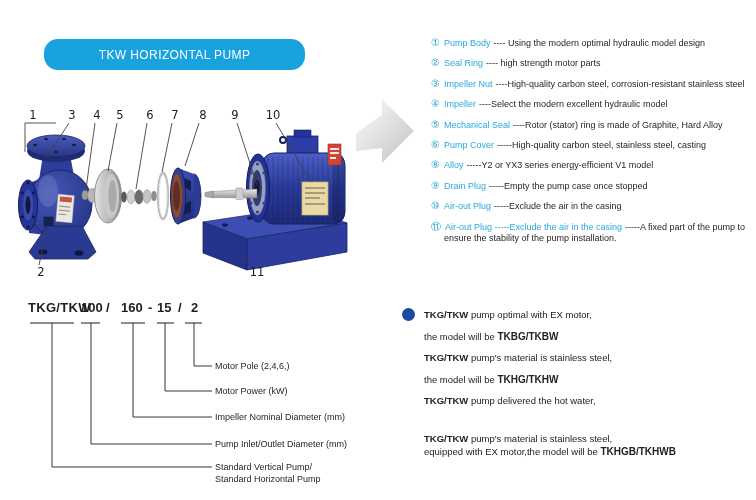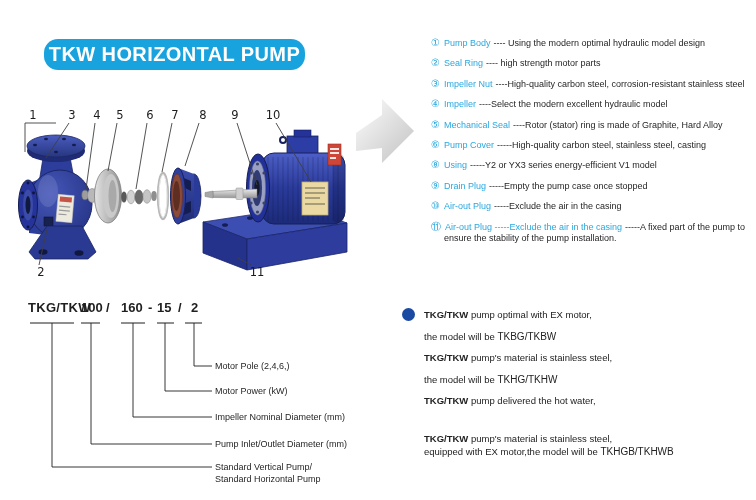--- a/index.html
+++ b/index.html
@@ -2,42 +2,42 @@
 <html><head>
 <meta charset="utf-8">
 <style>
   html,body{margin:0;padding:0;background:#ffffff;}
   .page{position:relative;width:756px;height:500px;background:#ffffff;overflow:hidden;
         font-family:"Liberation Sans","DejaVu Sans",sans-serif;color:#262626;}
 
   
   .banner{position:absolute;left:44px;top:39px;width:261px;height:31px;background:#18a3df;
           border-radius:14px;display:flex;align-items:center;justify-content:center;}
-  .banner span{color:#ffffff;font-weight:bold;font-size:20px;letter-spacing:.4px;}
+  .banner span{color:#ffffff;font-weight:normal;font-size:12px;letter-spacing:.4px;}
 
   
   .diagram{position:absolute;left:0;top:85px;}
 
   
   .parts-list{position:absolute;left:431px;top:33px;width:329px;}
   .part-row{height:20.4px;line-height:20.4px;font-size:9px;white-space:nowrap;}
   .part-row.wrap{height:auto;white-space:normal;line-height:11.5px;padding:4px 0 0 13px;text-indent:-13px;}
   .pnum{color:#29a8e0;font-size:10px;margin-right:4px;}
   .pname{color:#29a8e0;margin-right:3px;}
   .pdesc{color:#262626;}
 
   
   .model-code{position:absolute;left:0;top:295px;}
 
   
   .bullet{position:absolute;left:402px;top:308px;width:13px;height:13px;border-radius:50%;background:#1b4aa2;}
   .variants{position:absolute;left:424px;top:0;width:332px;height:500px;font-size:9.5px;color:#222222;}
   .vline{position:absolute;left:0;white-space:nowrap;line-height:12px;}
   .vlead{font-weight:bold;}
-  .vmodel{font-weight:normal;font-size:10px;}
+  .vmodel{font-weight:bold;font-size:10px;}
 </style>
 </head>
 <body>
 
 <div class="page">
 
   <div class="banner">
     <span>TKW HORIZONTAL PUMP</span>
   </div>
 
@@ -213,21 +213,21 @@
     </g>
   </svg>
 
   <div class="parts-list">
     <div class="part-row"><span class="pnum">①</span><span class="pname">Pump Body</span><span class="pdesc">---- Using the modern optimal hydraulic model design</span></div>
     <div class="part-row"><span class="pnum">②</span><span class="pname">Seal Ring</span><span class="pdesc">---- high strength motor parts</span></div>
     <div class="part-row"><span class="pnum">③</span><span class="pname">Impeller Nut</span><span class="pdesc">----High-quality carbon steel, corrosion-resistant stainless steel</span></div>
     <div class="part-row"><span class="pnum">④</span><span class="pname">Impeller</span><span class="pdesc">----Select the modern excellent hydraulic model</span></div>
     <div class="part-row"><span class="pnum">⑤</span><span class="pname">Mechanical Seal</span><span class="pdesc">----Rotor (stator) ring is made of Graphite, Hard Alloy</span></div>
     <div class="part-row"><span class="pnum">⑥</span><span class="pname">Pump Cover</span><span class="pdesc">-----High-quality carbon steel, stainless steel, casting</span></div>
-    <div class="part-row"><span class="pnum">⑧</span><span class="pname">Using</span><span class="pdesc">-----Y2 or YX3 series energy-efficient V1 model</span></div>
+    <div class="part-row"><span class="pnum">⑧</span><span class="pname">Alloy</span><span class="pdesc">-----Y2 or YX3 series energy-efficient V1 model</span></div>
     <div class="part-row"><span class="pnum">⑨</span><span class="pname">Drain Plug</span><span class="pdesc">-----Empty the pump case once stopped</span></div>
     <div class="part-row"><span class="pnum">⑩</span><span class="pname">Air-out Plug</span><span class="pdesc">-----Exclude the air in the casing</span></div>
     <div class="part-row wrap"><span class="pnum">⑪</span><span class="pname">Air-out Plug -----Exclude the air in the casing</span><span class="pdesc">-----A fixed part of the pump to ensure the stability of the pump installation.</span></div>
   </div>
 
   <svg class="model-code" width="430" height="205" viewBox="0 0 430 205">
     <g font-family="Liberation Sans, DejaVu Sans, sans-serif" font-size="13" font-weight="bold" fill="#1f1f1f">
       <text x="28" y="17" letter-spacing="0.3">TKG/TKW</text>
       <text x="81" y="17">100</text>
       <text x="106" y="17">/</text>

